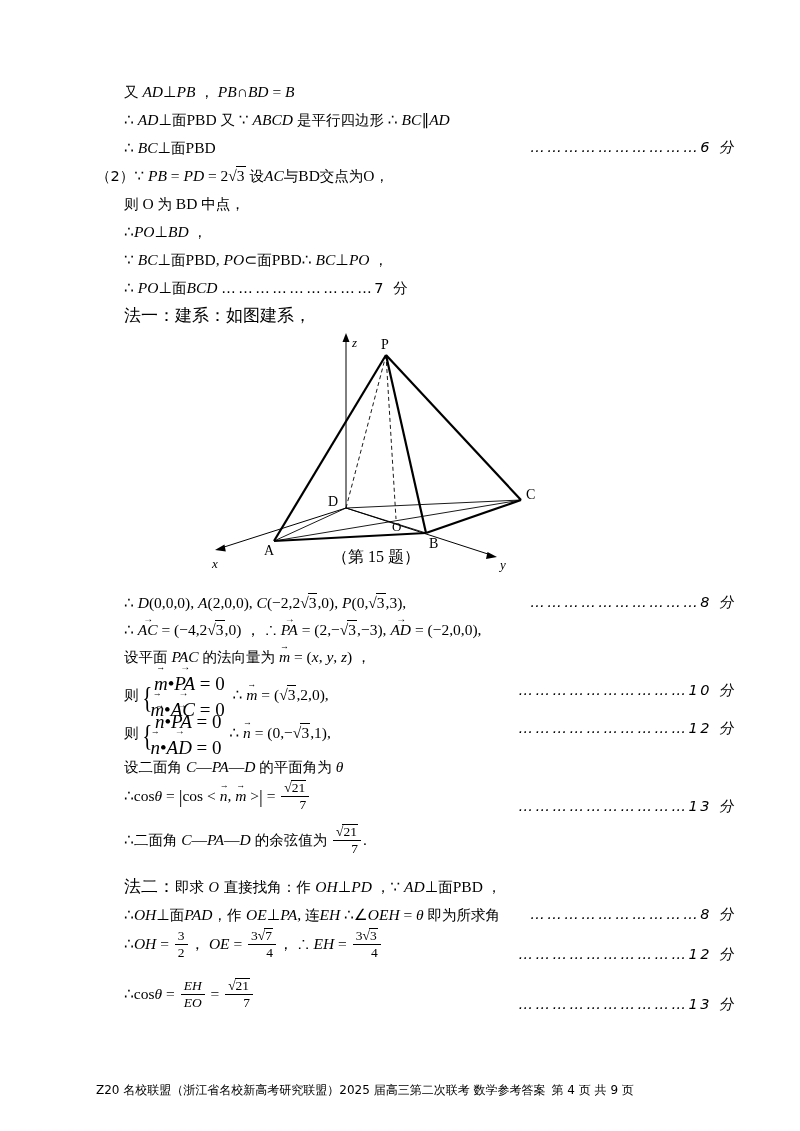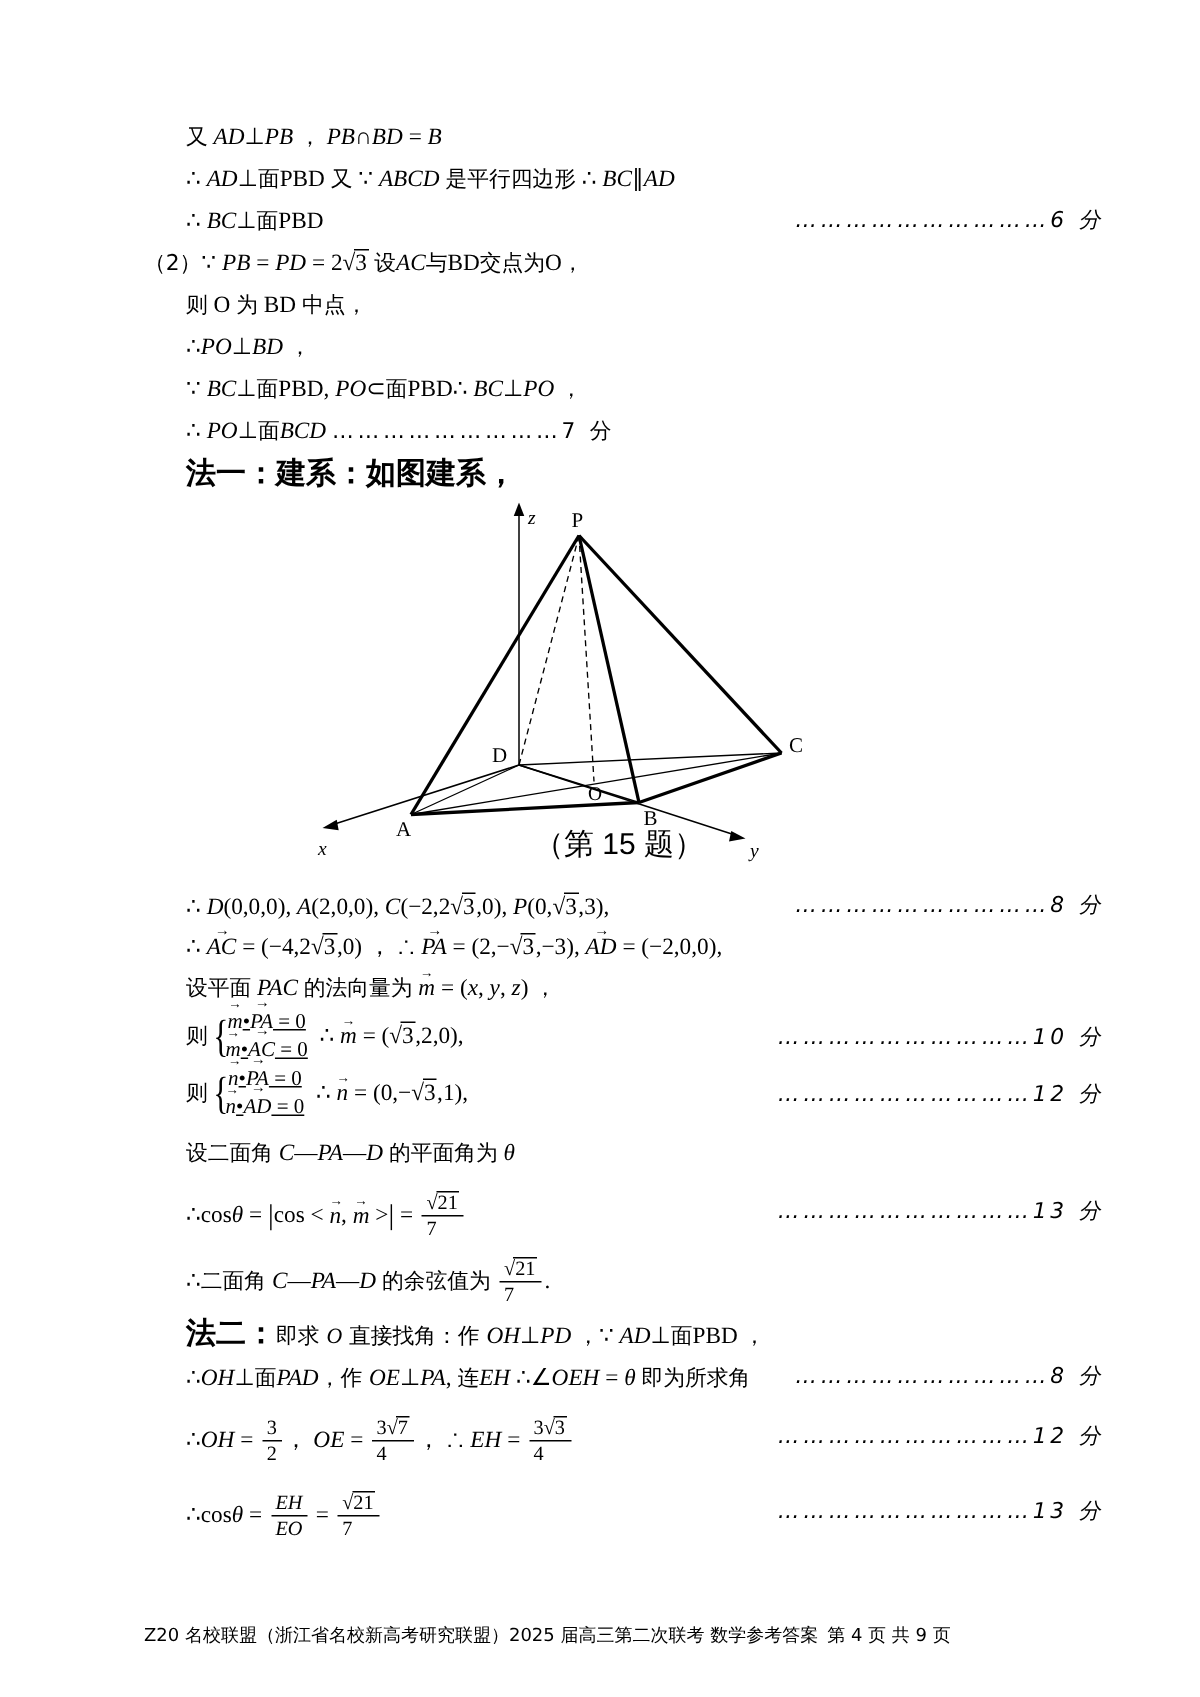--- a/index.html
+++ b/index.html
@@ -30,42 +30,42 @@
   .line {
     position: relative;
     font-size: 15.5px;
     line-height: 27px;
     white-space: nowrap;
   }
   .indent1 { padding-left: 28px; }
   .indent0 { padding-left: 0px; }
   .it { font-style: italic; font-family: "Liberation Serif", serif; }
   .cn { font-family: "DejaVu Sans", sans-serif; font-size: 14.5px; }
-  .cnb { font-family: "DejaVu Sans", sans-serif; font-size: 20px; font-weight: bold; }
+  .cnb { font-family: "DejaVu Sans", sans-serif; font-size: 17px; font-weight: normal; }
   .score {
     position: absolute;
     right: 0px;
     top: 0px;
     font-size: 14.5px;
     font-family: "DejaVu Sans", sans-serif;
     letter-spacing: 0.5px;
     white-space: nowrap;
     font-style: italic;
   }
   .dots { letter-spacing: 2.5px; }
   
   .frac {
     display: inline-block;
     vertical-align: middle;
-    text-align: left;
+    text-align: right;
     font-size: 13.5px;
     line-height: 1.15;
     position: relative;
     top: -1px;
-    margin: 12px 2px;
+    margin: 0 2px;
   }
   .frac .num { display: block; padding: 0 3px; border-bottom: 1px solid #000; }
   .frac .den { display: block; padding: 0 3px; }
   .sqrt {
     display: inline-block;
     border-top: 1px solid #000;
     padding: 0 1px 0 1px;
     margin-left: -1px;
     line-height: 1.1;
   }
@@ -98,47 +98,46 @@
     top: -10px;
     font-size: 9px;
     font-style: normal;
     width: 100%;
     text-align: center;
   }
   .brace {
     display: inline-block;
     vertical-align: middle;
     position: relative;
-    font-size: 14px;
+    font-size: 19px;
     line-height: 1.35;
-    text-align: center;
+    text-align: right;
     padding-left: 8px;
-    text-decoration: underline;
   }
   .brace::before {
     content: "{";
     position: absolute;
     left: -2px;
     top: 50%;
     transform: translateY(-50%) scaleX(0.7);
     font-size: 30px;
     font-family: "Liberation Serif", serif;
   }
   .figure {
     position: relative;
     width: 640px;
     height: 250px;
     margin-top: 4px;
   }
   .figcap {
     position: absolute;
-    left: 260px;
+    left: 236px;
     top: 214px;
-    font-family: Liberation Sans, sans-serif;
-    font-size: 20px;
+    font-family: Liberation Serif, serif;
+    font-size: 16px;
   }
   .footer {
     position: absolute;
     left: 96px;
     top: 1082px;
     width: 640px;
     font-family: "DejaVu Sans", sans-serif;
     font-size: 12px;
     white-space: nowrap;
   }

